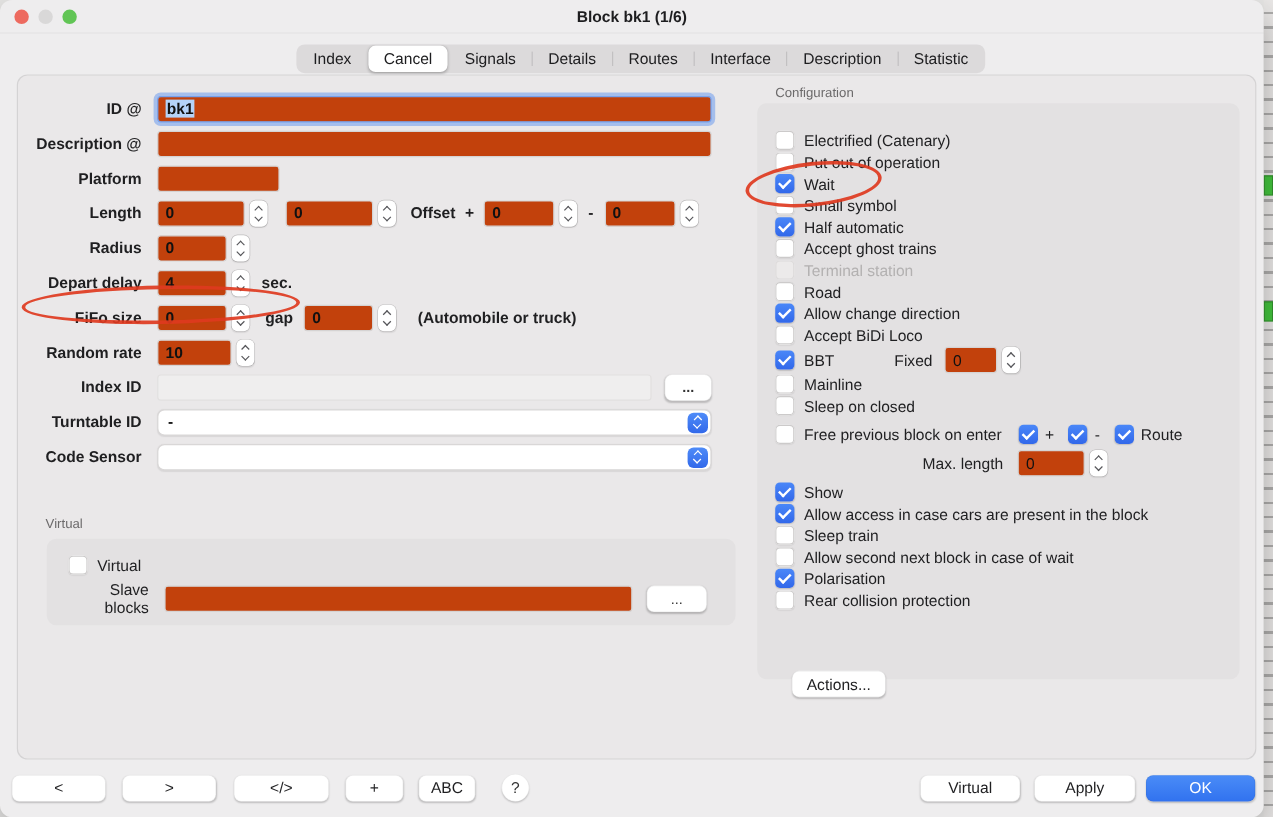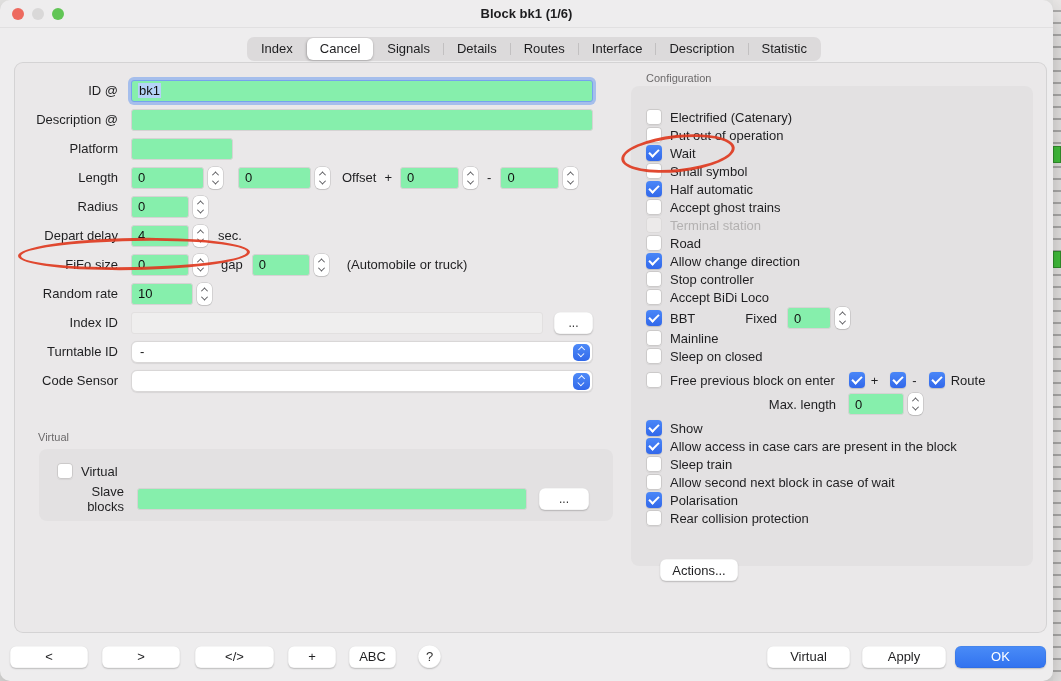--- a/index.html
+++ b/index.html
@@ -27,25 +27,25 @@
   .tab.selected { background:#ffffff; box-shadow:0 1px 2.5px rgba(0,0,0,.22), 0 0 0 .5px rgba(0,0,0,.04); }
   .tabdiv { width:1px; height:12px; background:#c2c0c1; }
   .tabdiv.hidden { visibility:hidden; }
 
   
   .content { position:absolute; left:14px; top:62px; width:1033px; height:571px;
     background:#eae8e9; border:1px solid rgba(0,0,0,.09); border-radius:9px; }
 
   
   .left-form { position:absolute; left:0; top:0; width:610px; padding-top:18px; }
-  .lrow { display:flex; align-items:center; height:19px; margin-bottom:10px; }
+  .lrow { display:flex; align-items:center; height:19px; margin-bottom:10px;font-weight:bold; }
   .llabel { width:103px; text-align:right; margin-right:13px; font-size:13px; color:#1f1f21; flex:none; }
   .inline-label { font-size:13px; color:#1f1f21; }
 
-  .field { background:#86efac; border:1px solid #d5d3d3; border-radius:3px; height:22px;
+  .field { background:#c2410c; border:1px solid #d5d3d3; border-radius:3px; height:22px;
     font-size:13px; color:#111; display:flex; align-items:center; padding:0 6px; }
   .field.focused { border:1px solid #76a2ee; box-shadow:0 0 0 3px rgba(96,148,240,.5); border-radius:3px; }
   .field.disabled { background:#efeeee; border-color:#e2e0e0; }
   .sel-text { background:#b5d3f8; padding:0 1px; }
 
   .w462 { width:462px; } .w102 { width:102px; } .w73 { width:73px; }
   .w59 { width:59px; } .w58 { width:58px; } .w62 { width:62px; }
   .w44 { width:44px; } .w56 { width:56px; } .w412 { width:412px; } .w390 { width:390px; }
 
   .stepper { width:15px; height:22px; margin-left:4px; background:#fff; border-radius:5px;
@@ -334,24 +334,20 @@
       <div class="crow">
         <span class="cb"></span>
         <span class="cb-label">Road</span>
       </div>
       <div class="crow">
         <span class="cb checked"></span>
         <span class="cb-label">Allow change direction</span>
       </div>
       <div class="crow">
         <span class="cb"></span>
-        <span class="cb-label">Stop controller</span>
-      </div>
-      <div class="crow">
-        <span class="cb"></span>
         <span class="cb-label">Accept BiDi Loco</span>
       </div>
 
       <div class="crow crow-tall">
         <span class="cb checked"></span>
         <span class="cb-label">BBT</span>
         <span class="fixed-label">Fixed</span>
         <div class="field w44">0</div>
         <div class="stepper">
             <span class="chev up"></span>

